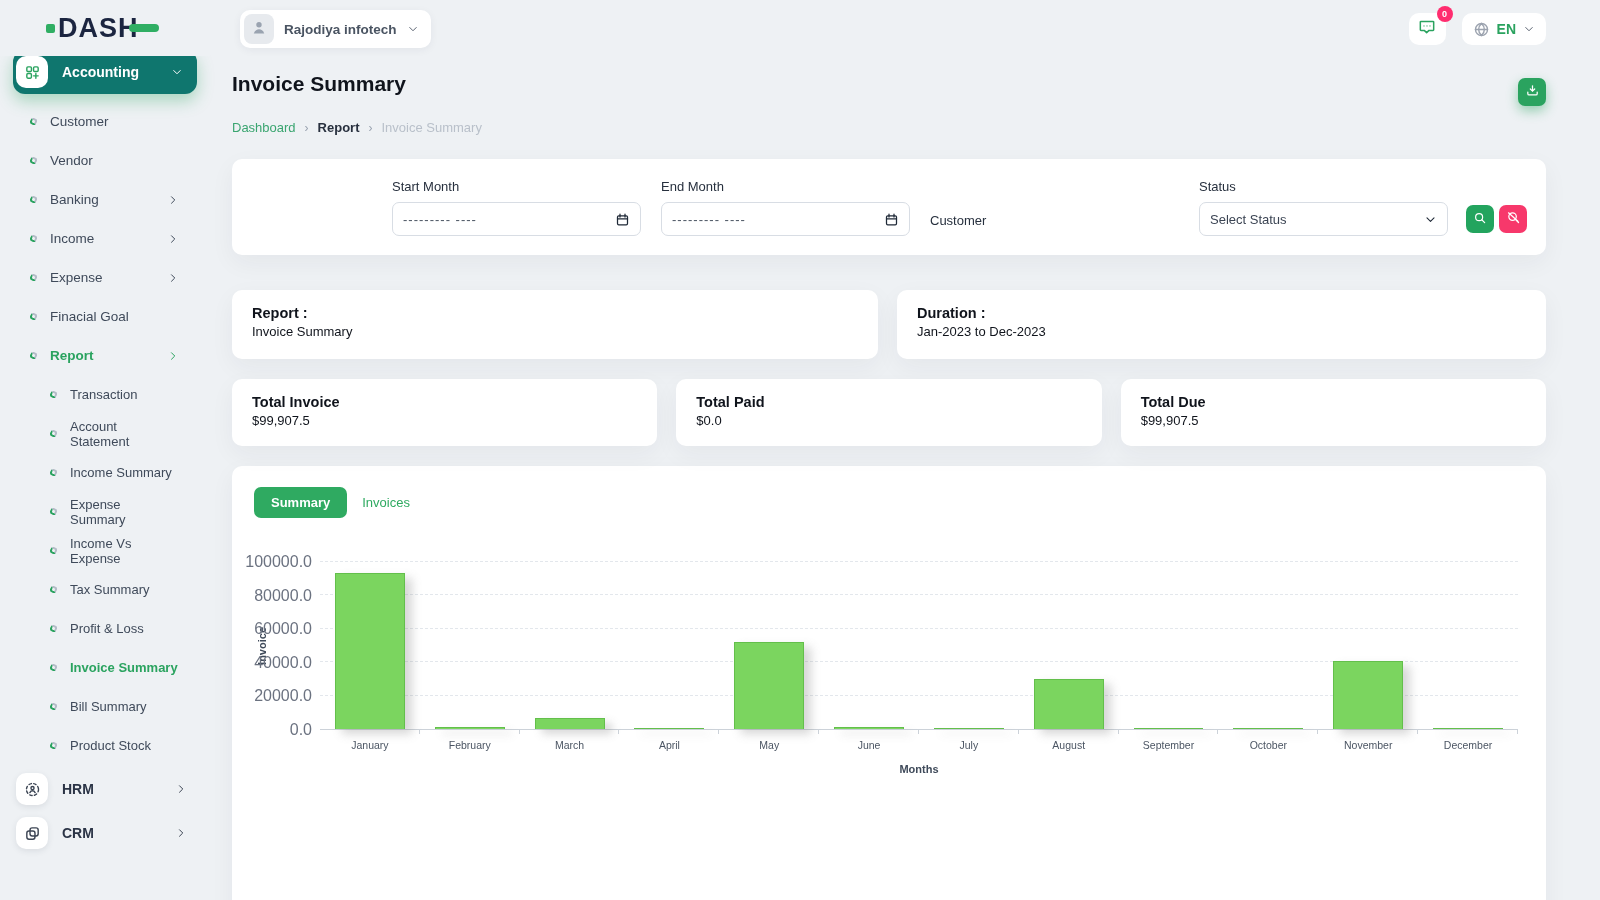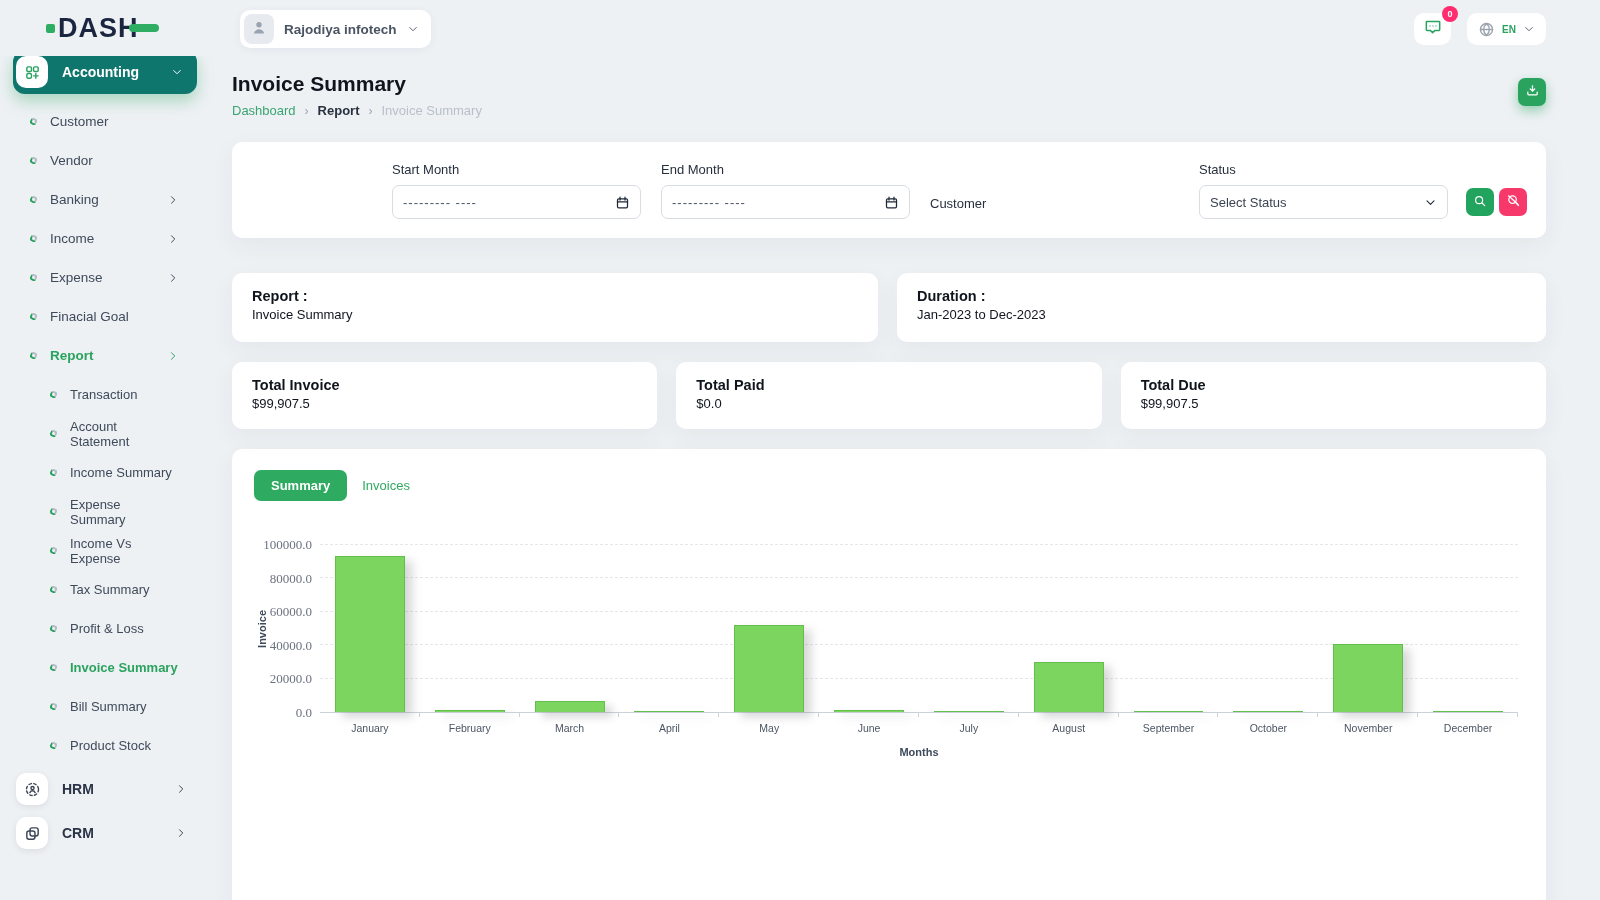--- a/index.html
+++ b/index.html
@@ -54,26 +54,26 @@
   .company-name { font-size:13.5px; font-weight:600; color:#4a5462; }
   .top-right { margin-left:auto; display:flex; align-items:center; gap:16px; }
   .msg-box { width:37px; height:32px; background:#fff; border-radius:10px; position:relative;
              display:flex; align-items:center; justify-content:center; color:#2aa35f; cursor:pointer; }
   .badge { position:absolute; top:-7px; right:-7px; min-width:16px; height:16px; padding:0 4px;
            background:#ff2d6f; color:#fff; border-radius:9px; font-size:9px; font-weight:700;
            display:flex; align-items:center; justify-content:center; }
   .lang-box { height:32px; background:#fff; border-radius:10px; display:flex; align-items:center;
               gap:7px; padding:0 11px; cursor:pointer; }
   .lang-box .globe { color:#9ca3af; display:flex; }
-  .lang-label { font-size:10px; font-weight:700; color:#2aa35f; }
+  .lang-label { font-size:14px; font-weight:700; color:#2aa35f; }
   .chev-sm { color:#5b6472; display:flex; }
 
   .title-row { margin-top:14px; display:flex; align-items:flex-start; }
   .page-title { font-size:21px; font-weight:700; color:#10141c; }
-  .breadcrumb { margin-top:7px; display:flex; align-items:center; gap:9px; font-size:13px;text-align:right; }
+  .breadcrumb { margin-top:24px; display:flex; align-items:center; gap:9px; font-size:13px;text-align:right; }
   .bc-first { color:#3aa570; cursor:pointer; }
   .bc-mid { color:#28303e; font-weight:600; cursor:pointer; }
   .bc-last { color:#b9c0ca; }
   .bc-sep { color:#9aa3b0; font-size:12px; }
   .download-btn { margin-left:auto; width:28px; height:28px; border-radius:7px; background:#2aa35f;
                   color:#fff; display:flex; align-items:center; justify-content:center; cursor:pointer;
                   box-shadow:0 5px 12px rgba(42,163,95,.45); margin-top:6px; }
 
   .card { background:#fff; border-radius:10px; box-shadow:0 8px 24px rgba(35,46,60,.05); }
 
@@ -106,21 +106,21 @@
   .chart-card { margin-top:20px; height:491px; padding:21px 22px; }
   .tabs-row { display:flex; align-items:center; }
   .tab-summary { background:#2faa61; color:#fff; font-size:13px; font-weight:600; padding:8px 17px;
                  border-radius:7px; cursor:pointer; }
   .tab-invoices { color:#2faa61; font-size:13px; margin-left:15px; cursor:pointer; }
 
   .chart-grid { display:grid; grid-template-columns:16px 50px 1fr; margin-top:44px; padding-right:6px; }
   .ylabel-cell { grid-column:1; grid-row:1; display:flex; align-items:center; justify-content:center; }
   .ylabel-cell span { writing-mode:vertical-rl; transform:rotate(180deg); font-size:11px; font-weight:700; color:#3f4a5a; }
   .yticks { grid-column:2; grid-row:1; position:relative; height:168px; }
-  .ytick { position:absolute; right:8px; transform:translateY(50%); font-size:13px; color:#6b7280;font-family:Liberation Serif, serif; }
+  .ytick { position:absolute; right:8px; transform:translateY(50%); font-size:16px; color:#6b7280; }
   .plot { grid-column:3; grid-row:1; position:relative; height:168px; border-bottom:1px solid #ccd2d9; display:flex; }
   .gridline { position:absolute; left:0; right:0; border-top:1px dashed #e3e7ec; height:0; }
   .slot { flex:1; position:relative; }
   .slot::after { content:''; position:absolute; right:0; bottom:-5px; width:1px; height:5px; background:#ccd2d9; }
   .slot:first-child::before { content:''; position:absolute; left:0; bottom:-5px; width:1px; height:5px; background:#ccd2d9; }
   .bar { position:absolute; bottom:0; left:15%; width:70%; background:#7bd55f;
          border:1px solid #63bf4b; border-bottom:none;
          box-shadow:7px 5px 9px rgba(110,110,110,.28); }
   .xlabels { grid-column:3; grid-row:2; display:flex; margin-top:9px; }
   .xlabel { flex:1; text-align:center; font-size:10.5px; color:#4b5563; }

